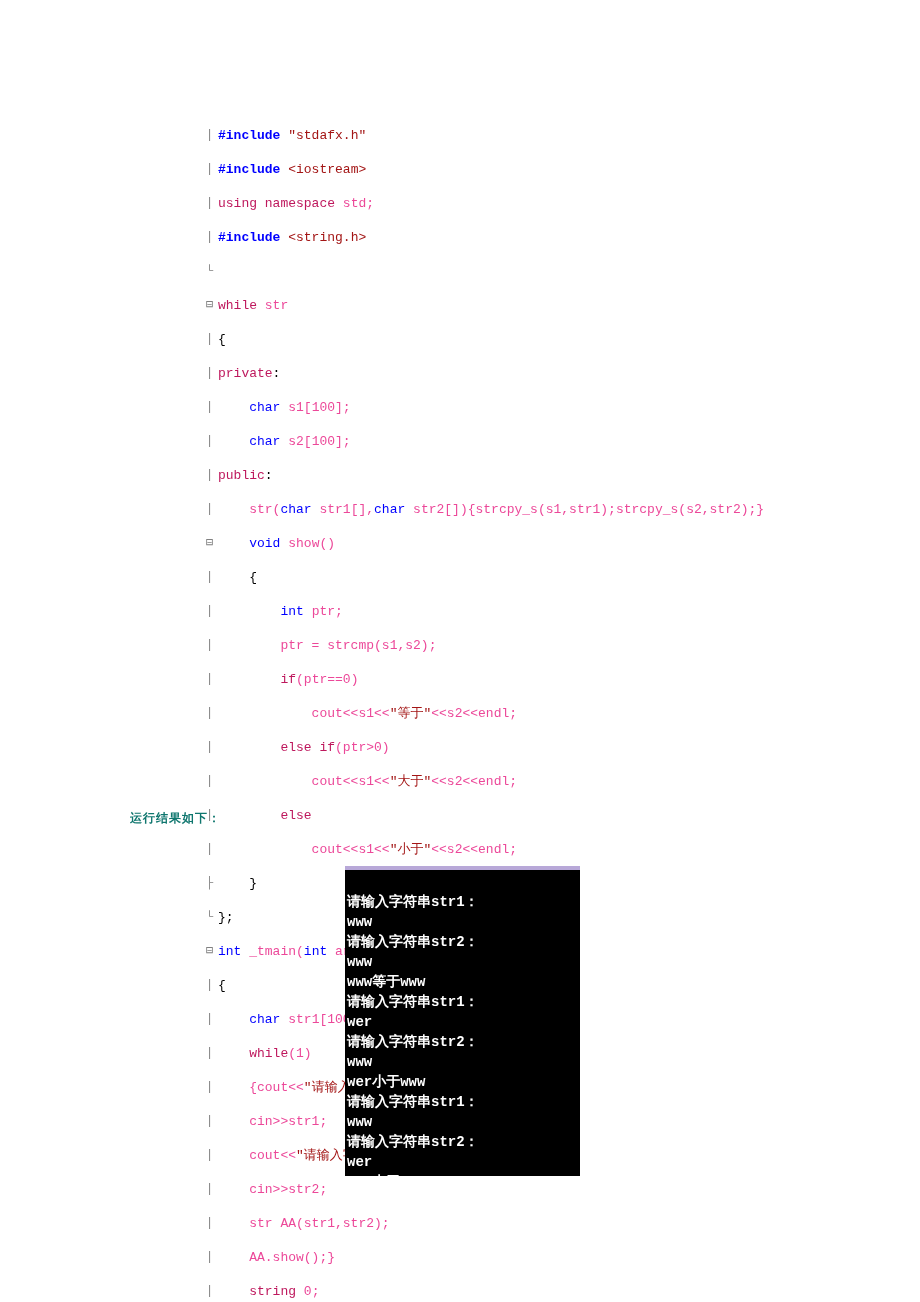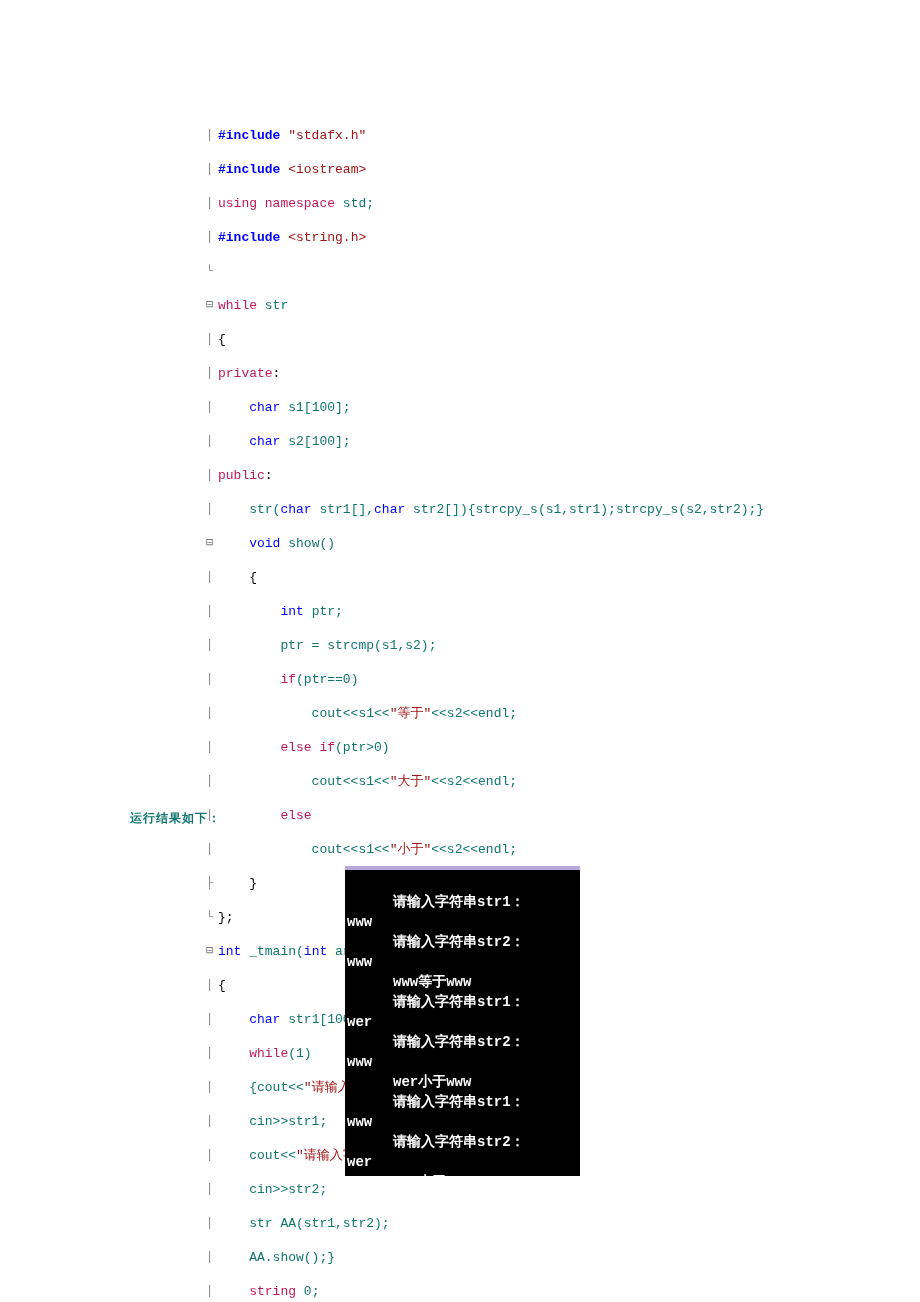--- a/index.html
+++ b/index.html
@@ -27,21 +27,21 @@
     left: -12px;
     color: #808080;
     font-size: 12px;
     user-select: none;
   }
   .pp    { color: #0000ff; font-weight: bold; }
   .kw    { color: #be185d; }
   .type  { color: #0000ff; text-align: right; }
   .strlit{ color: #a31515; }
   .zhstr { color: #a31515; }
-  .ident { color: #0f766e; }
+  .ident { color: #ec4899; }
   .punct { color: #000000; }
 
   .result-label {
     position: absolute;
     left: 130px;
     top: 810px;
     font-family: "SimSun","宋体",serif;
     font-size: 12px;
     font-weight: bold;
     color: #0f766e;
@@ -57,21 +57,21 @@
     background: #000000;
     color: #ffffff;
     font-family: "SimSun","NSimSun","宋体","Courier New",monospace;
     font-size: 14px;
     line-height: 20px;
     white-space: pre;
     overflow: hidden;
     border-top: 4px solid #b8a8d8;
     padding: 2px 2px 0 2px;
   }
-  .console-shot .cn { letter-spacing: 0px; margin-left: 46px; }
+  .console-shot .cn { letter-spacing: 0px; }
   .console-shot .b { font-weight: bold; }
 </style>
 </head>
 <body>
 
 <div class="code-region">
 <div class="line"><span class="gut-char">|</span><span class="pp">#include </span><span class="strlit">"stdafx.h"</span></div>
 <div class="line"><span class="gut-char">|</span><span class="pp">#include </span><span class="strlit">&lt;iostream&gt;</span></div>
 <div class="line"><span class="gut-char">|</span><span class="kw">using namespace</span><span class="ident"> std;</span></div>
 <div class="line"><span class="gut-char">|</span><span class="pp">#include </span><span class="strlit">&lt;string.h&gt;</span></div>

